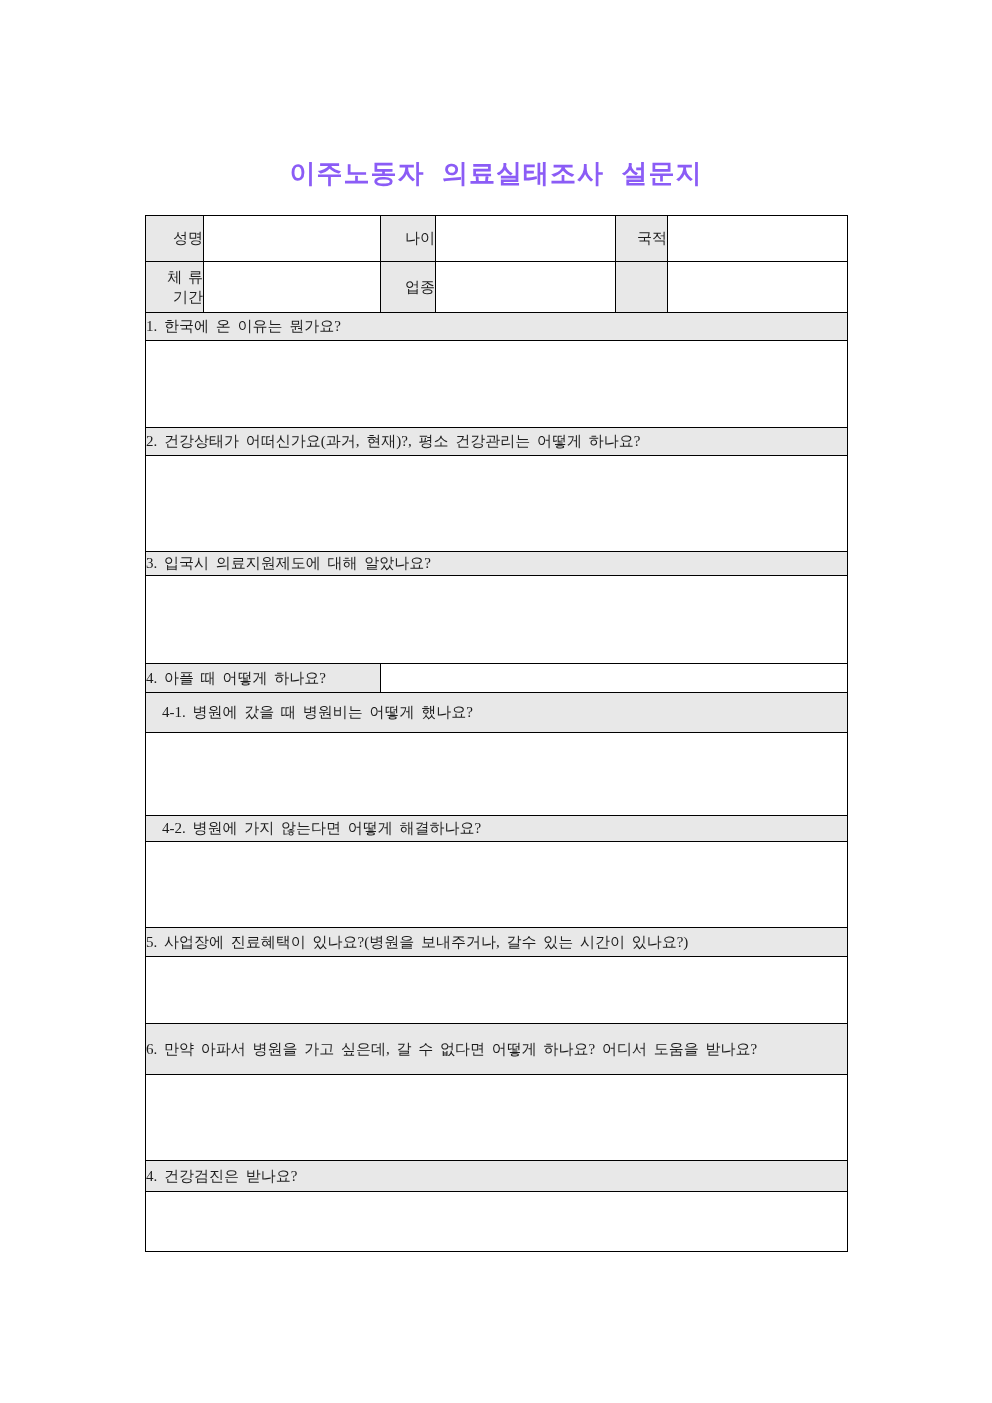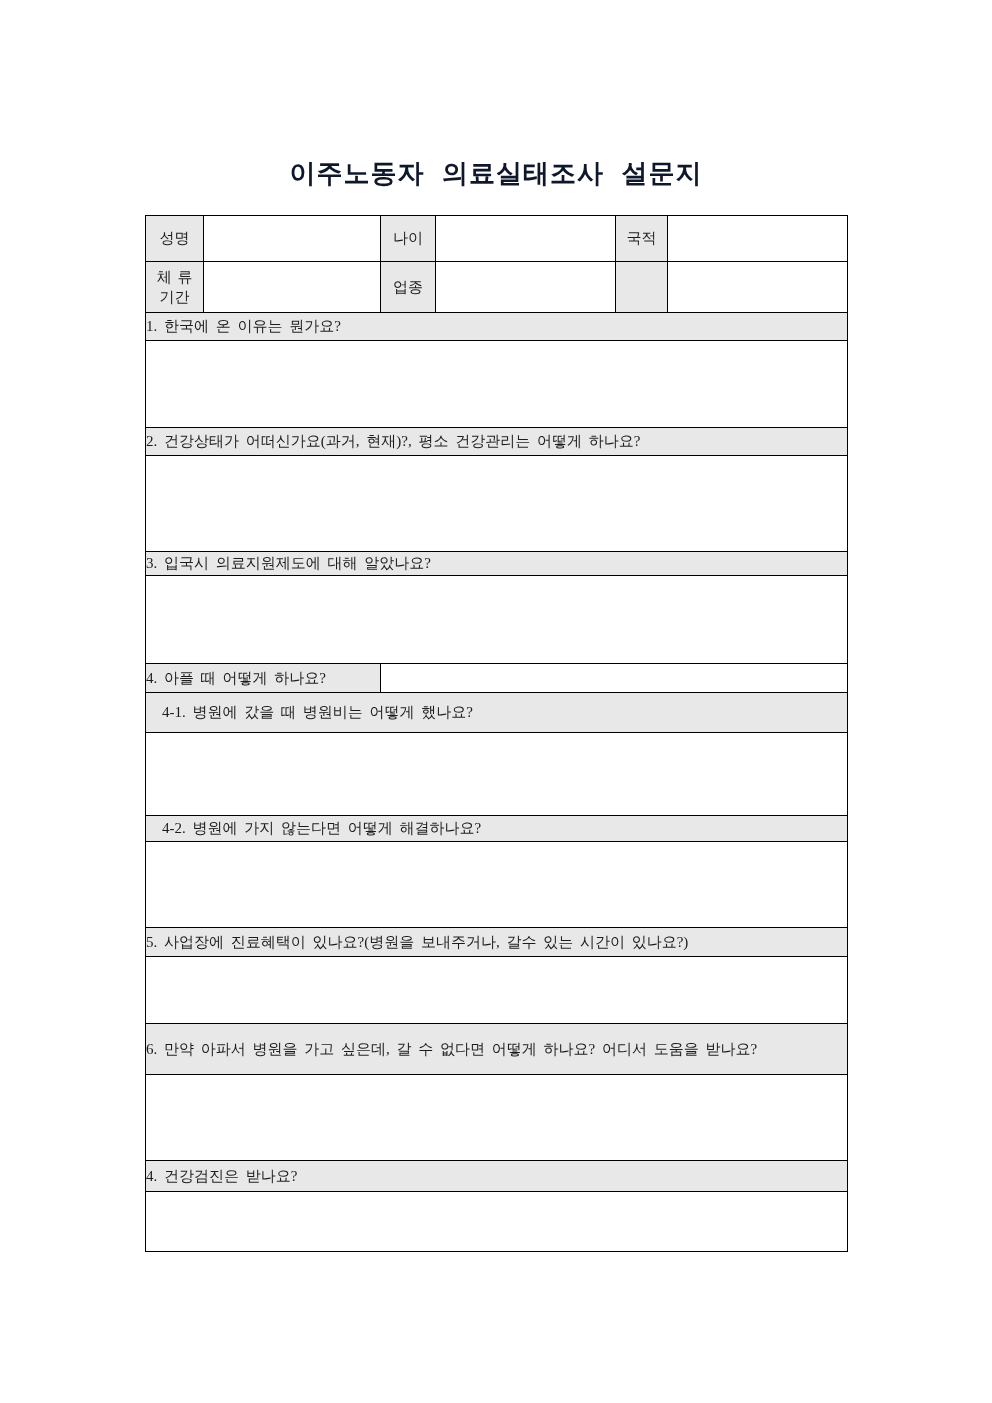--- a/index.html
+++ b/index.html
@@ -8,38 +8,38 @@
     background: #ffffff;
     font-family: "Liberation Serif", "DejaVu Serif", serif;
     color: #1c1c1c;
   }
   .page { position: relative; width: 992px; height: 1403px; background: #ffffff; }
   .doc-title {
     position: absolute; top: 156px; left: 0; right: 0;
     text-align: center;
     font-size: 26px; font-weight: bold;
     letter-spacing: 1px; word-spacing: 10px;
-    color: #0f172a;
+    color: #8b5cf6;
   }
   table.form {
     position: absolute; top: 215px; left: 145px;
     width: 702px;
     border-collapse: collapse;
     table-layout: fixed;
   }
   table.form td {
     border: 1.5px solid #000;
     font-size: 15px;
     padding: 0;
     vertical-align: middle;
     box-sizing: border-box;
   }
   td.lab {
     background: #e8e8e8;
-    text-align: center;
+    text-align: right;
     word-spacing: 2px;
     line-height: 1.35;
   }
   td.lab.empty { background: #e8e8e8; }
   td.val { background: #ffffff; }
   td.qh {
     background: #e8e8e8;
     padding: 4px 8px 4px 7px;
     word-spacing: 3px;
     line-height: 1.55;

